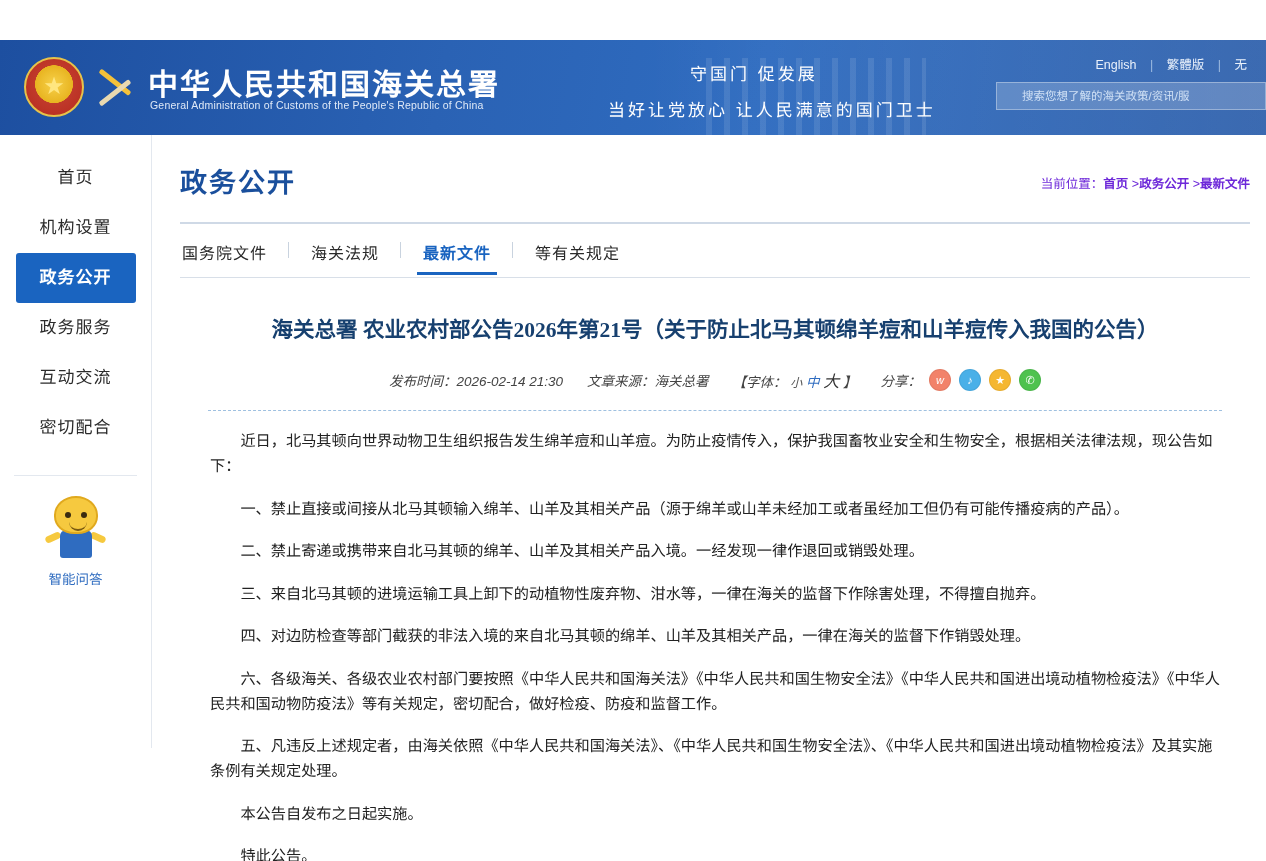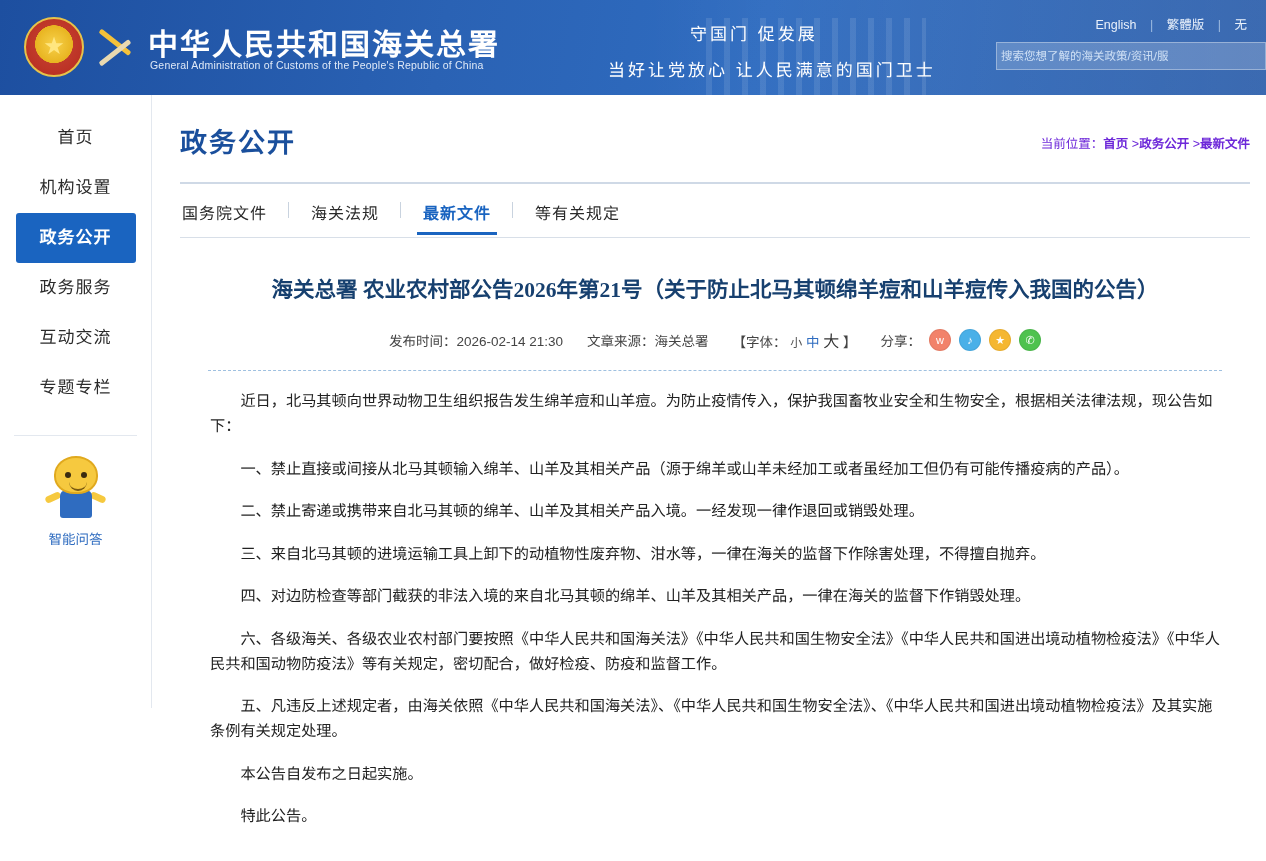--- a/index.html
+++ b/index.html
@@ -10,20 +10,21 @@
     font-family: "Liberation Sans", "DejaVu Sans", sans-serif;
     background: #ffffff;
   }
 
   
   .header {
     position: relative;
     height: 95px;
     background: linear-gradient(100deg, #1d4fa0 0%, #2a62b4 35%, #2f6cc0 60%, #2559a8 100%);
     overflow: hidden;
+    margin-top: 40px;
   }
   .header-deco {
     position: absolute; top: 0; right: 0; width: 620px; height: 95px;
     background:
       linear-gradient(90deg, rgba(255,255,255,0) 0%, rgba(255,255,255,0.06) 40%, rgba(255,255,255,0.10) 100%);
   }
   .header-deco:after {
     content: "";
     position: absolute; left: 60px; top: 18px; width: 220px; height: 78px;
     background:
@@ -74,21 +75,21 @@
   .lang-sep { color: #9dbbe0; }
   .search-box {
     position: absolute; right: 0px; top: 42px;
     width: 270px; height: 28px;
     background: rgba(255,255,255,0.20);
     border: 1px solid rgba(255,255,255,0.35);
     display: flex; align-items: center;
   }
   .search-box input {
     flex: 1; height: 100%; border: 0; background: transparent; outline: none;
-    color: #ffffff; font-size: 11.5px; padding-left: 4px;
+    color: #ffffff; font-size: 11.5px; padding-left: 25px;
     font-family: "Liberation Sans", sans-serif;
   }
   .search-box input::placeholder { color: #cfe0f5; }
 
   
   .layout { display: flex; height: 613px; }
 
   
   .sidebar {
     width: 152px; min-width: 152px;
@@ -164,21 +165,21 @@
   .tabs-rule { height: 1px; background: #d8dfe8; margin-top: 13px; }
 
   .article { padding: 0 28px; }
   .article-title {
     text-align: center; font-size: 21.5px; font-weight: bold; color: #17406f;
     margin: 36px 0 0 0; line-height: 1.5;
     font-family: "Liberation Serif", "DejaVu Serif", serif;
   }
   .meta {
     display: flex; align-items: center; justify-content: center; gap: 24px;
-    margin-top: 22px; font-size: 13.5px; color: #444;
+    margin-top: 22px; font-size: 13.5px; color: #444; font-style: italic;
   }
   .meta .fs-small { font-size: 12px; color: #555; }
   .meta .fs-mid { font-size: 13.5px; color: #2f6cc0; }
   .meta .fs-big { font-size: 16px; color: #333; }
   .share { display: flex; align-items: center; gap: 8px; }
   .share-dot {
     width: 22px; height: 22px; border-radius: 50%; display: inline-flex;
     align-items: center; justify-content: center; color: #fff; font-size: 11px;
     border: 1px solid rgba(0,0,0,0.06);
   }
@@ -223,21 +224,21 @@
 </div>
 
 <div class="layout">
 
   <div class="sidebar">
     <div class="side-item">首页</div>
     <div class="side-item">机构设置</div>
     <div class="side-item active">政务公开</div>
     <div class="side-item">政务服务</div>
     <div class="side-item">互动交流</div>
-    <div class="side-item">专题专栏</div>
+    <div class="side-item">密切配合</div>
     <div class="side-divider"></div>
     <div class="assistant">
       <div class="assistant-av">
         <div class="arm-l"></div>
           <div class="arm-r"></div>
         <div class="body"></div>
           <div class="head"></div>
       </div>
       <div class="assistant-label">智能问答</div>
     </div>

